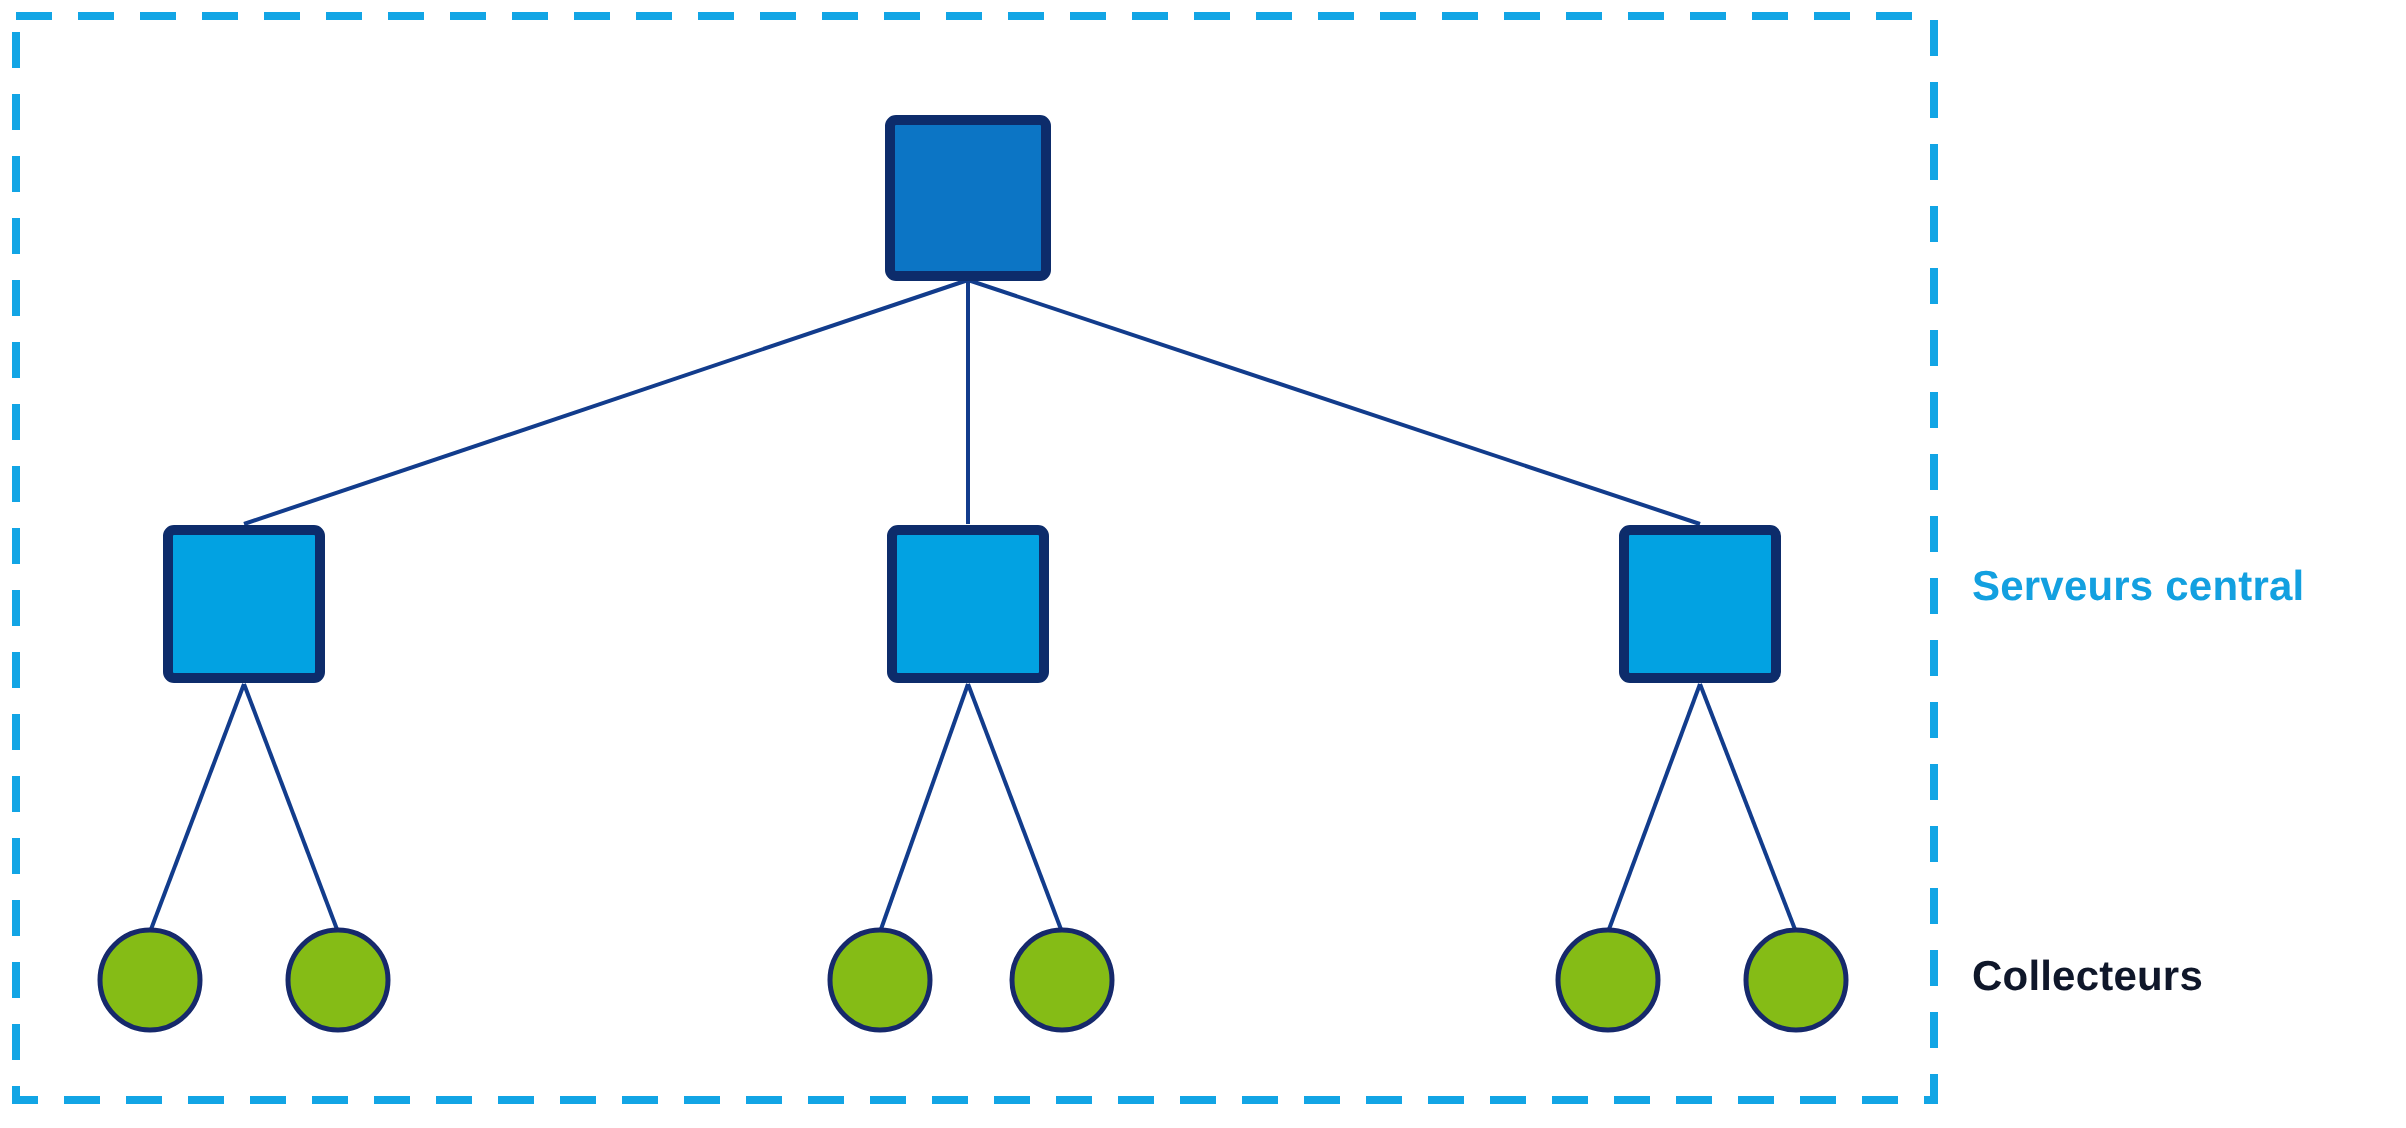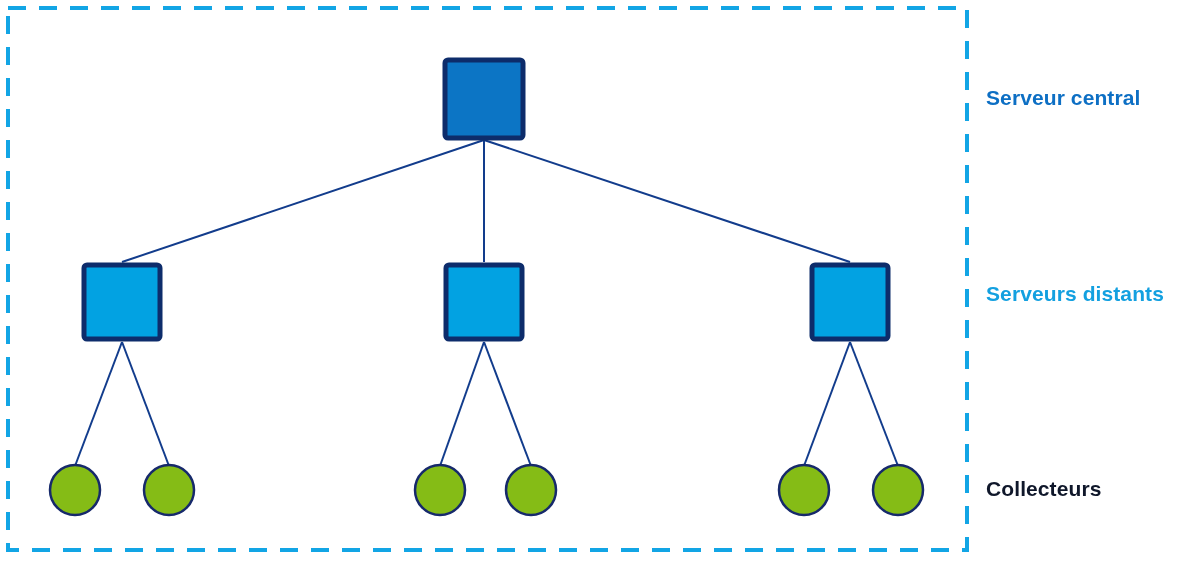--- a/index.html
+++ b/index.html
@@ -86,19 +86,18 @@
     <g>
       <circle cx="75" cy="490" r="25" fill="#85BC16" stroke="#16296B" stroke-width="2.5"></circle>
       <circle cx="169" cy="490" r="25" fill="#85BC16" stroke="#16296B" stroke-width="2.5"></circle>
       <circle cx="440" cy="490" r="25" fill="#85BC16" stroke="#16296B" stroke-width="2.5"></circle>
       <circle cx="531" cy="490" r="25" fill="#85BC16" stroke="#16296B" stroke-width="2.5"></circle>
       <circle cx="804" cy="490" r="25" fill="#85BC16" stroke="#16296B" stroke-width="2.5"></circle>
       <circle cx="898" cy="490" r="25" fill="#85BC16" stroke="#16296B" stroke-width="2.5"></circle>
     </g>
   </svg>
 
-  <div class="legend-label" id="legend-serveur-central">Serveur central</div>
 
-  <div class="legend-label" id="legend-serveurs-distants">Serveurs distants</div>
+  <div class="legend-label" id="legend-serveurs-distants">Serveurs central</div>
 
   <div class="legend-label" id="legend-collecteurs">Collecteurs</div>
 
 </div>
 
 </body></html>

